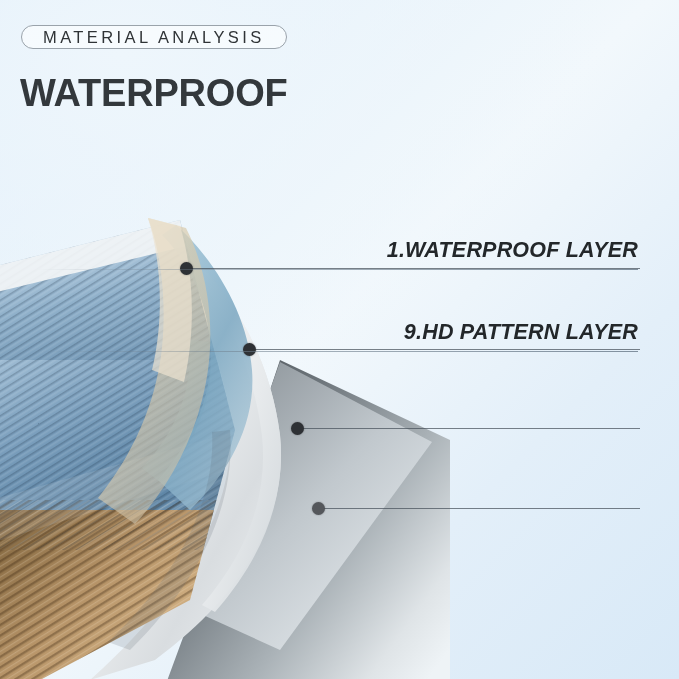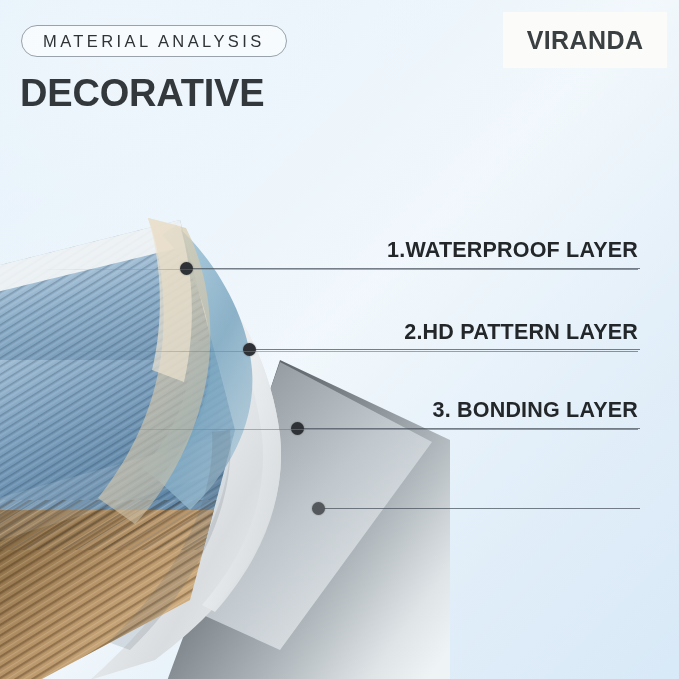--- a/index.html
+++ b/index.html
@@ -13,21 +13,21 @@
     width:679px;height:679px;
     background:
       radial-gradient(ellipse 120% 90% at 18% 8%, #eef6fc 0%, rgba(238,246,252,0) 60%),
       linear-gradient(135deg,#dfeefa 0%,#eaf4fb 28%,#f2f8fc 48%,#e3eff9 72%,#d8e9f7 100%);
     overflow:hidden;
   }
 
   
   .pill{
     position:absolute;left:21px;top:25px;
-    height:32px;box-sizing:border-box;
+    height:24px;box-sizing:border-box;
     padding:0 21px;
     display:flex;align-items:center;
     border:1.4px solid #9aa3ab;
     border-radius:20px;
     background:rgba(255,255,255,0.55);
     font-size:16.5px;
     letter-spacing:3.4px;
     color:#2f3336;
     font-weight:400;
     white-space:nowrap;
@@ -63,20 +63,21 @@
     white-space:nowrap;
   }
   .callout .txt{
     display:block;
     font-size:21.5px;
     font-weight:bold;
     color:#23272a;
     letter-spacing:0.2px;
     line-height:1;
     padding-bottom:7px;
+    font-style:italic;
   }
   .callout .rule{
     display:block;
     height:1px;
     background:linear-gradient(90deg,rgba(120,135,148,0) 0%,rgba(110,126,140,0.55) 35%,rgba(95,112,128,0.75) 100%);
   }
   #c1{top:240px;}
   #c2{top:322px;}
   #c3{top:400px;}
   #c4{top:480px;}
@@ -96,25 +97,22 @@
 </style>
 </head>
 <body>
 
 <div id="stage">
 
   <div class="pill">
     <span>MATERIAL ANALYSIS</span>
   </div>
 
-  <div class="headline l1">DECORATIVE</div>
-
-  <div class="logo-box">
-    <span>VIRANDA</span>
-  </div>
+  <div class="headline l1">WATERPROOF</div>
+
 
   <div id="product">
     <svg viewBox="0 0 460 500" preserveAspectRatio="none" aria-hidden="true">
       <defs>
 
         <linearGradient id="skyG" x1="0" y1="0" x2="0.35" y2="1">
           <stop offset="0%" stop-color="#cfe0ec"></stop>
           <stop offset="30%" stop-color="#b8cfe2"></stop>
           <stop offset="60%" stop-color="#8fb0ca"></stop>
           <stop offset="100%" stop-color="#6e93b2"></stop>
@@ -233,21 +231,17 @@
   <div class="dot" style="left:180px;top:262px;"></div>
   <div class="dot" style="left:243px;top:343px;"></div>
   <div class="dot" style="left:291px;top:422px;"></div>
   <div class="dot soft" style="left:312px;top:502px;"></div>
 
   <div class="callout" id="c1">
     <span class="txt">1.WATERPROOF LAYER</span>
     <span class="rule"></span>
   </div>
   <div class="callout" id="c2">
-    <span class="txt">2.HD PATTERN LAYER</span>
+    <span class="txt">9.HD PATTERN LAYER</span>
     <span class="rule"></span>
   </div>
-  <div class="callout" id="c3">
-    <span class="txt">3. BONDING LAYER</span>
-    <span class="rule"></span>
-  </div>
 
 </div>
 
 </body></html>

